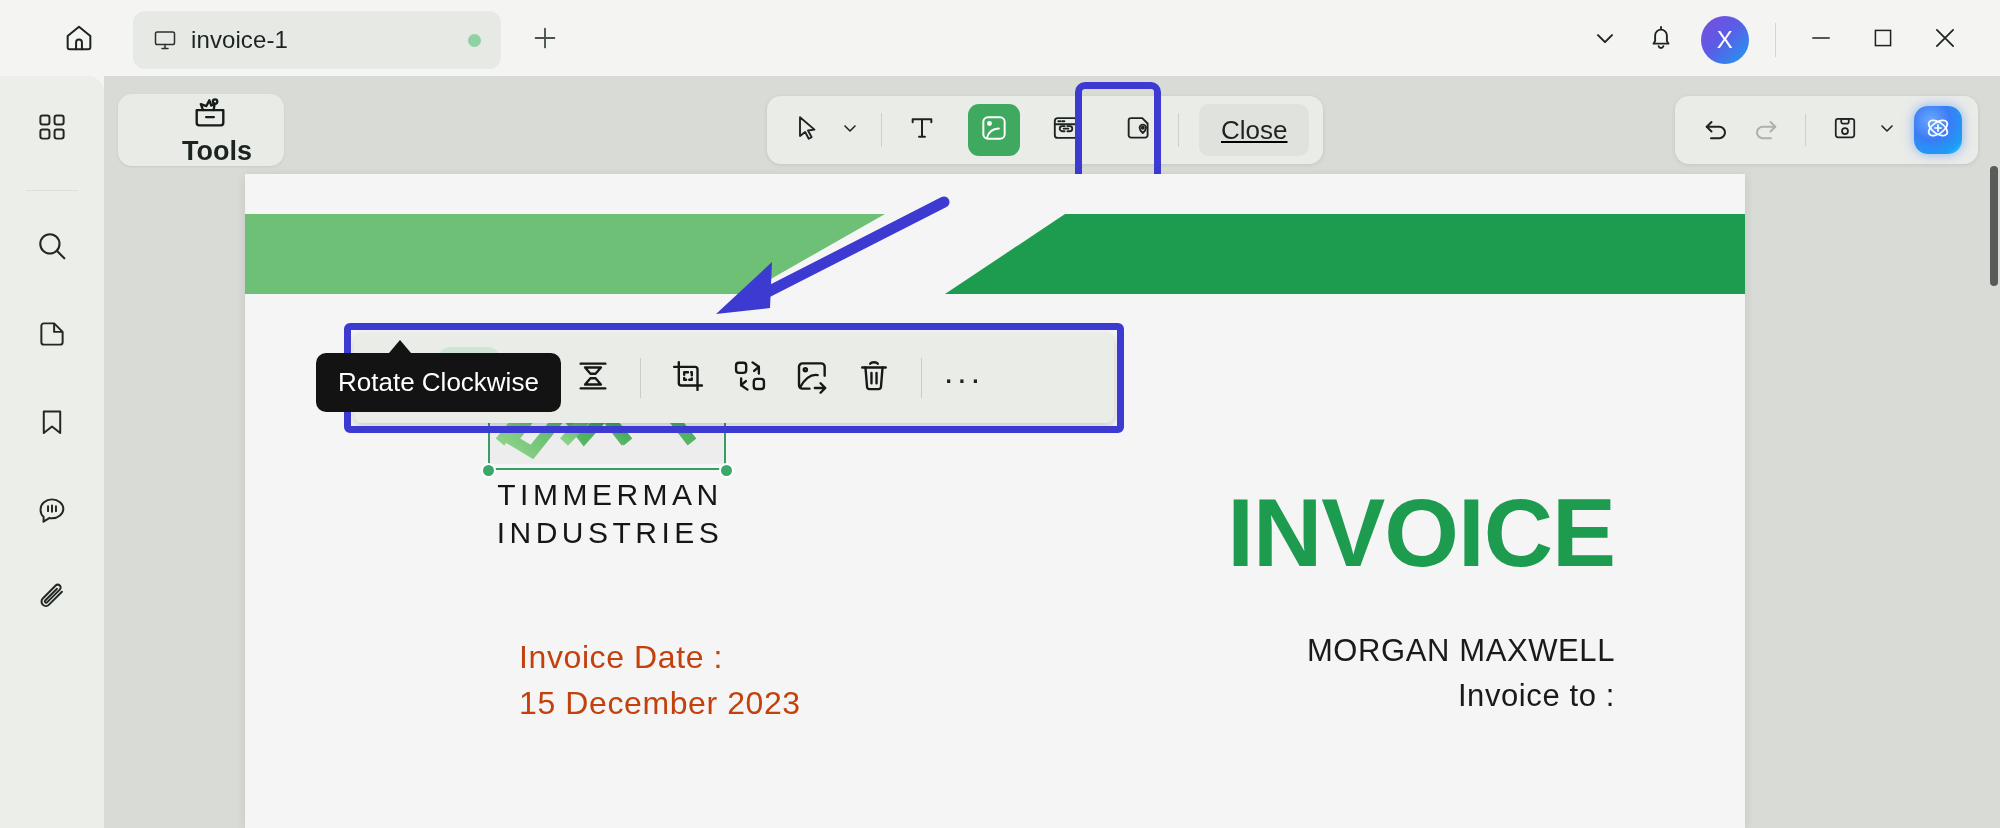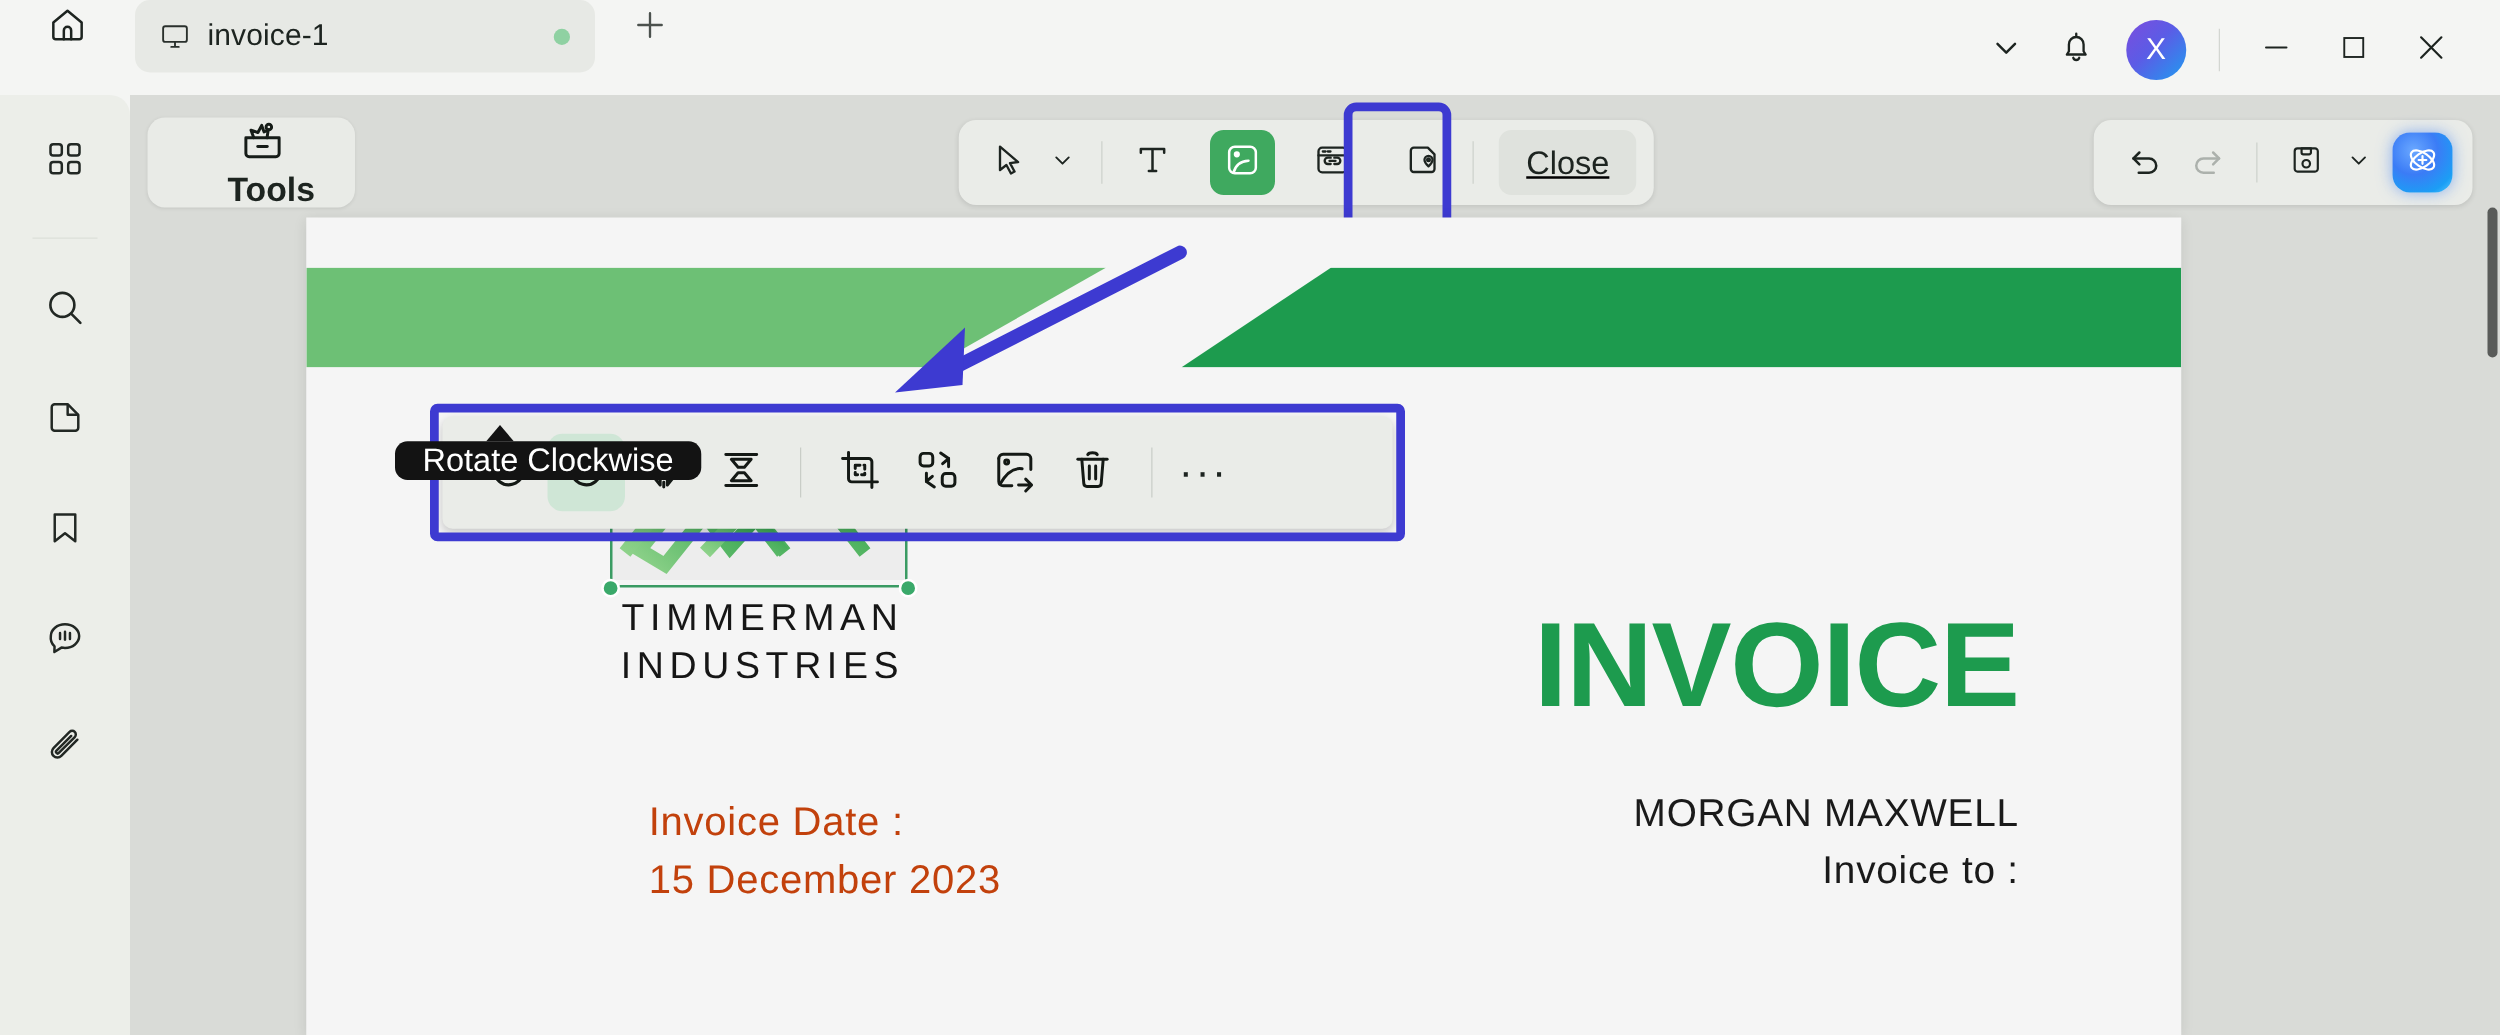--- a/index.html
+++ b/index.html
@@ -6,21 +6,21 @@
   html,body{
     width:2000px; height:828px; overflow:hidden;
     font-family:"Liberation Sans", sans-serif;
     background:#f4f5f3;
   }
   #app{ position:relative; width:2000px; height:828px; background:#f4f5f3; }
 
   
   .titlebar{
     position:absolute; left:0; top:0; width:2000px; height:80px;
-    background:#f4f5f3; display:flex; 
+    background:#f4f5f3; display:flex; align-items:center;padding-left:25px;
   }
   .home-btn{
     width:44px;height:44px;margin-left:32px;display:flex;align-items:center;justify-content:center;
     border-radius:10px; cursor:pointer;
   }
   .tab{
     margin-left:32px; width:368px; height:58px; background:#e7e9e5; border-radius:12px;
     display:flex; align-items:center; padding:0 20px; cursor:pointer;
   }
   .tab .mon{ width:24px;height:24px;display:flex;align-items:center;justify-content:center;flex:0 0 auto;}
@@ -159,21 +159,21 @@
   .f-btn{ width:62px;height:62px;display:flex;align-items:center;justify-content:center;border-radius:12px;cursor:pointer;}
   .f-btn.active{ background:#cfe6d6; }
   .f-gap{ width:20px; }
   .f-div{ width:1px;height:40px;background:#c9cdc7;margin:0 16px;}
   .f-more{ width:50px;height:62px;display:flex;align-items:center;justify-content:center;cursor:pointer;
     font-size:34px; color:#1d2420; letter-spacing:2px; line-height:0.2; }
 
   
   .tooltip{
     position:absolute; left:212px; top:277px; background:#131313; color:#fff;
-    border-radius:10px; padding:0 22px; font-size:26px; white-space:nowrap;
+    border-radius:10px; padding:14px 22px; font-size:26px; white-space:nowrap;
     z-index:40;
   }
   .tt-arrow{
     position:absolute; left:285px; top:264px; width:0;height:0;
     border-left:11px solid transparent; border-right:11px solid transparent;
     border-bottom:13px solid #131313; z-index:41;
   }
 
   
   .blue-arrow{ position:absolute; left:590px; top:120px; pointer-events:none; z-index:35;}

